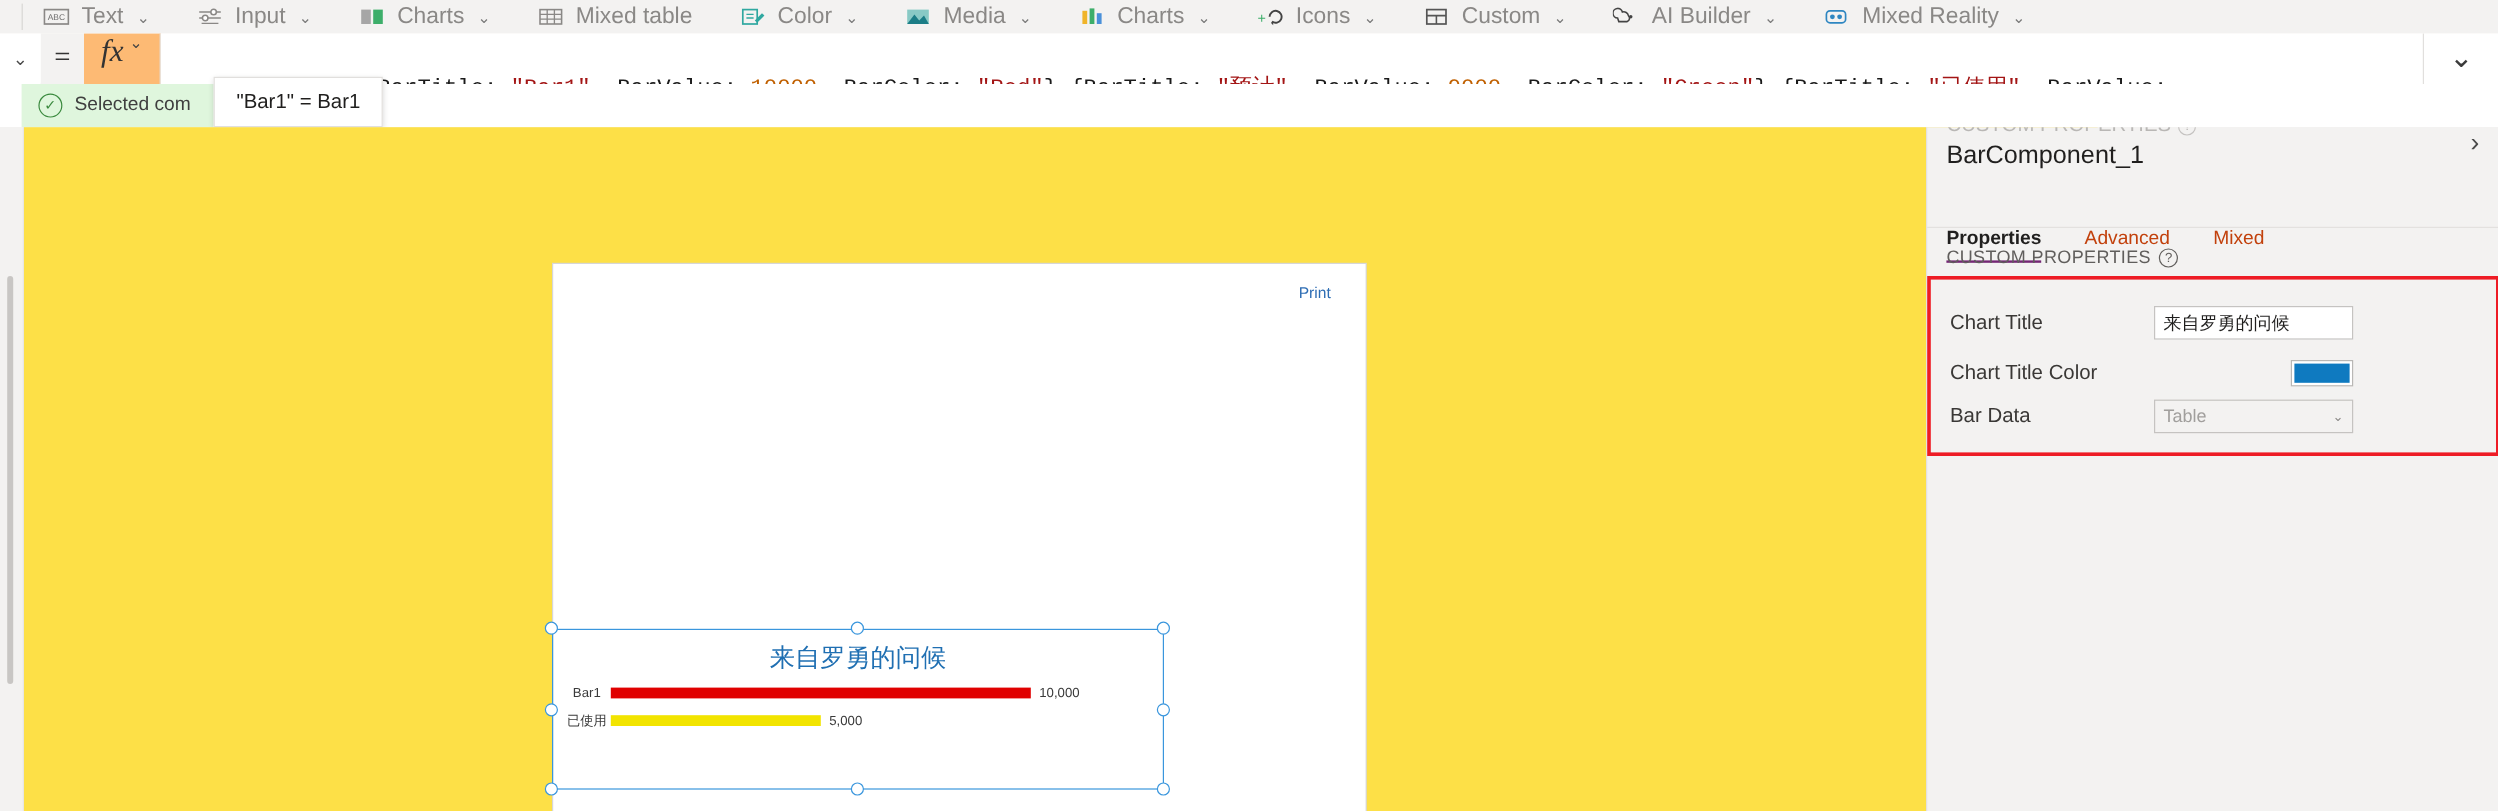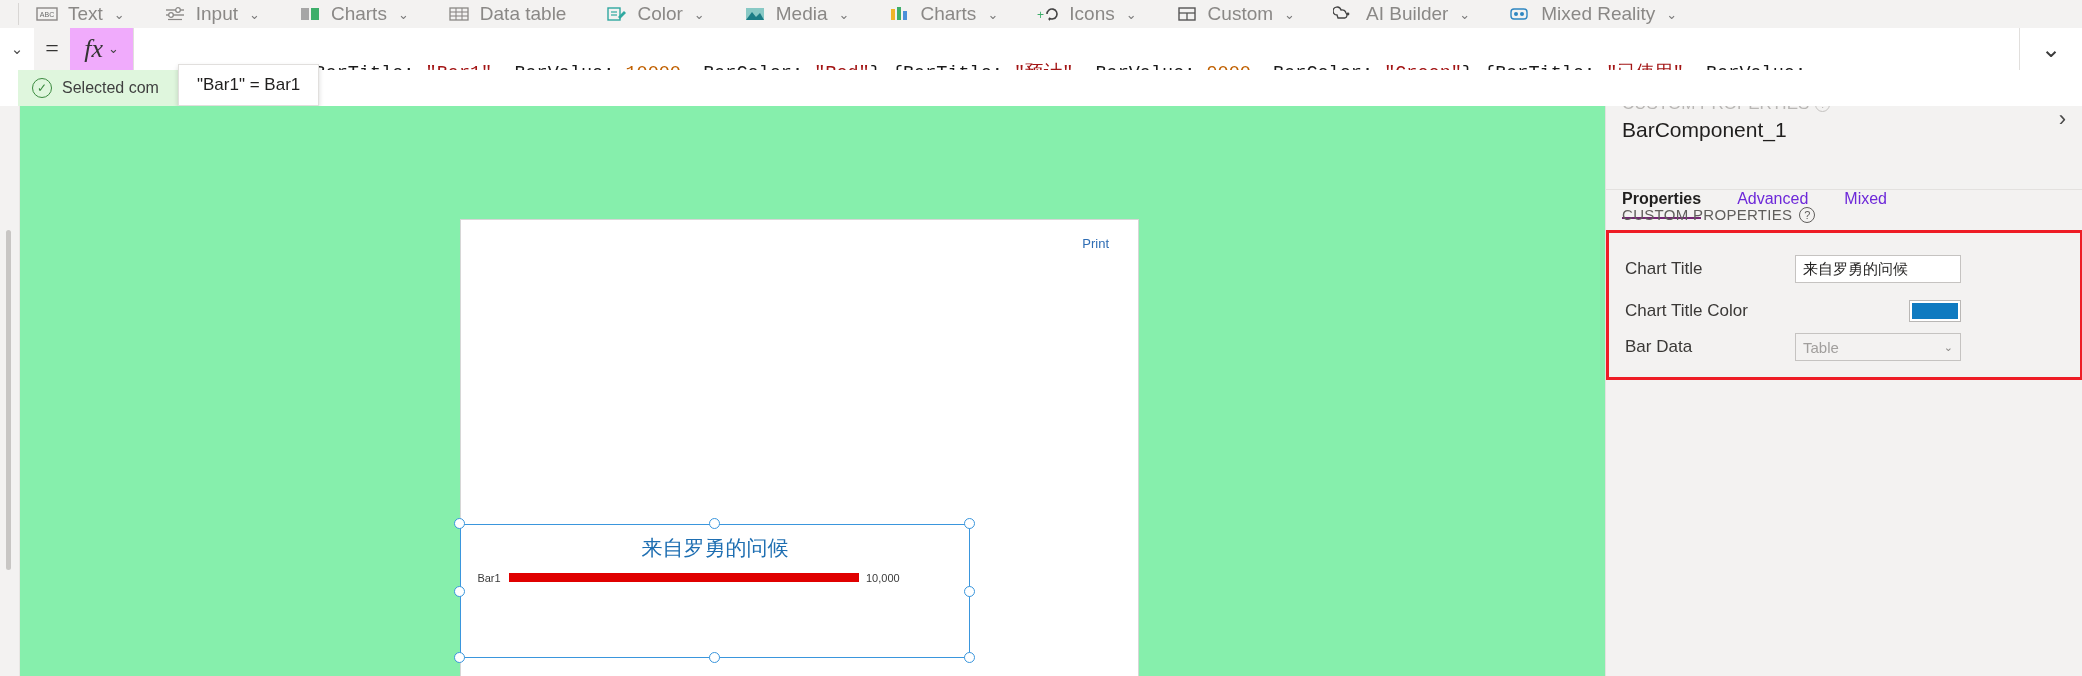--- a/index.html
+++ b/index.html
@@ -68,23 +68,23 @@
     background: #ffffff;
   }
   .fx-equals {
     width: 36px; height: 42px;
     display: flex; align-items: center; justify-content: center;
     font-size: 24px; color: #333; background: #f3f2f1;
     font-family: "Liberation Serif", serif;
   }
   .fx-fx {
     width: 64px; height: 42px;
-    display: flex; align-items: center; justify-content: center;
+    display: flex; justify-content: center;
     gap: 5px;
-    background: #f0abfc;
+    background: #fdba74;
     border-right: 1px solid #e1dfdd;
   }
   .fx-fx i {
     font-family: "Liberation Serif", serif;
     font-style: italic; font-size: 26px; color: #333;
   }
   .fx-fx span { font-size: 13px; color: #444; }
 
   .fx-field {
     position: relative;
@@ -172,21 +172,21 @@
   .rail-scroll {
     position: absolute; left: 6px; top: 124px;
     width: 5px; height: 340px;
     background: #c8c6c4; border-radius: 3px;
   }
 
   
   .canvasarea {
     position: absolute; left: 20px; top: 0;
     width: 1728px; height: 570px;
-    background: #86efac;
+    background: #fde047;
   }
   .screen {
     position: absolute; left: 441px; top: 114px;
     width: 677px; height: 456px;
     background: #ffffff;
     box-shadow: 0 0 0 1px #d6d6d6;
   }
   .print-label {
     position: absolute; right: 29px; top: 16px;
     font-size: 13px; color: #2e6db4;
@@ -281,21 +281,21 @@
     position: absolute; left: 16px; top: 12px;
     font-size: 21px; color: #201f1e;
   }
   .tabs {
     position: absolute; left: 16px; top: 48px;
     display: flex; gap: 36px;
     border-bottom: 0;
     margin-top: 36px;
   }
   .tab {
-    font-size: 16px; color: #6d28d9;
+    font-size: 16px; color: #c2410c;
     padding-bottom: 9px;
     white-space: nowrap;
   }
   .tab.active {
     color: #201f1e; font-weight: bold;
     border-bottom: 2.5px solid #742774;
   }
   .tabs-rule {
     position: absolute; left: 0; top: 83px;
     width: 477px; height: 1px; background: #e3e1df;
@@ -404,21 +404,21 @@
       <div class="rb-item">
         <span class="rb-icon">
           <svg width="22" height="16" viewBox="0 0 22 16">
               <rect x="2" y="2" width="18" height="12" fill="none" stroke="#8a8886" stroke-width="1.3"></rect>
               <line x1="2" y1="6" x2="20" y2="6" stroke="#8a8886" stroke-width="1.1"></line>
               <line x1="2" y1="10" x2="20" y2="10" stroke="#8a8886" stroke-width="1.1"></line>
               <line x1="8" y1="2" x2="8" y2="14" stroke="#8a8886" stroke-width="1.1"></line>
               <line x1="14" y1="2" x2="14" y2="14" stroke="#8a8886" stroke-width="1.1"></line>
             </svg>
         </span>
-        <span class="rb-label">Data table</span>
+        <span class="rb-label">Mixed table</span>
       </div>
 
       <div class="rb-item">
         <span class="rb-icon">
           <svg width="22" height="16" viewBox="0 0 22 16">
               <rect x="3" y="2" width="12" height="12" fill="none" stroke="#2fa8a0" stroke-width="1.4"></rect>
               <line x1="6" y1="6" x2="12" y2="6" stroke="#2fa8a0" stroke-width="1.2"></line>
               <line x1="6" y1="9" x2="12" y2="9" stroke="#2fa8a0" stroke-width="1.2"></line>
               <path d="M13 11 L19 5 L21 7 L15 13 Z" fill="#2fa8a0"></path>
             </svg>
@@ -549,20 +549,27 @@
 
         <div class="chart-title">来自罗勇的问候</div>
 
         <div class="bars" id="bars">
             <div class="barrow">
               <span class="bar-label">Bar1</span>
               <span class="bar-track" style="width: 350px;">
                 <span class="bar-fill" style="width: 100%; background: rgb(224, 0, 0); display: block;"></span>
               </span>
               <span class="bar-value" style="left: 406px;">10,000</span>
+            </div>
+            <div class="barrow">
+              <span class="bar-label">已使用</span>
+              <span class="bar-track" style="width: 175px;">
+                <span class="bar-fill" style="width: 100%; background: rgb(242, 228, 0); display: block;"></span>
+              </span>
+              <span class="bar-value" style="left: 231px;">5,000</span>
             </div>
           </div>
       </div>
     </div>
 
     <div class="rightpane">
       <div class="pane-clip">
         <div class="pane-ghost">
           <span>CUSTOM PROPERTIES</span><span class="q">?</span>
         </div>

